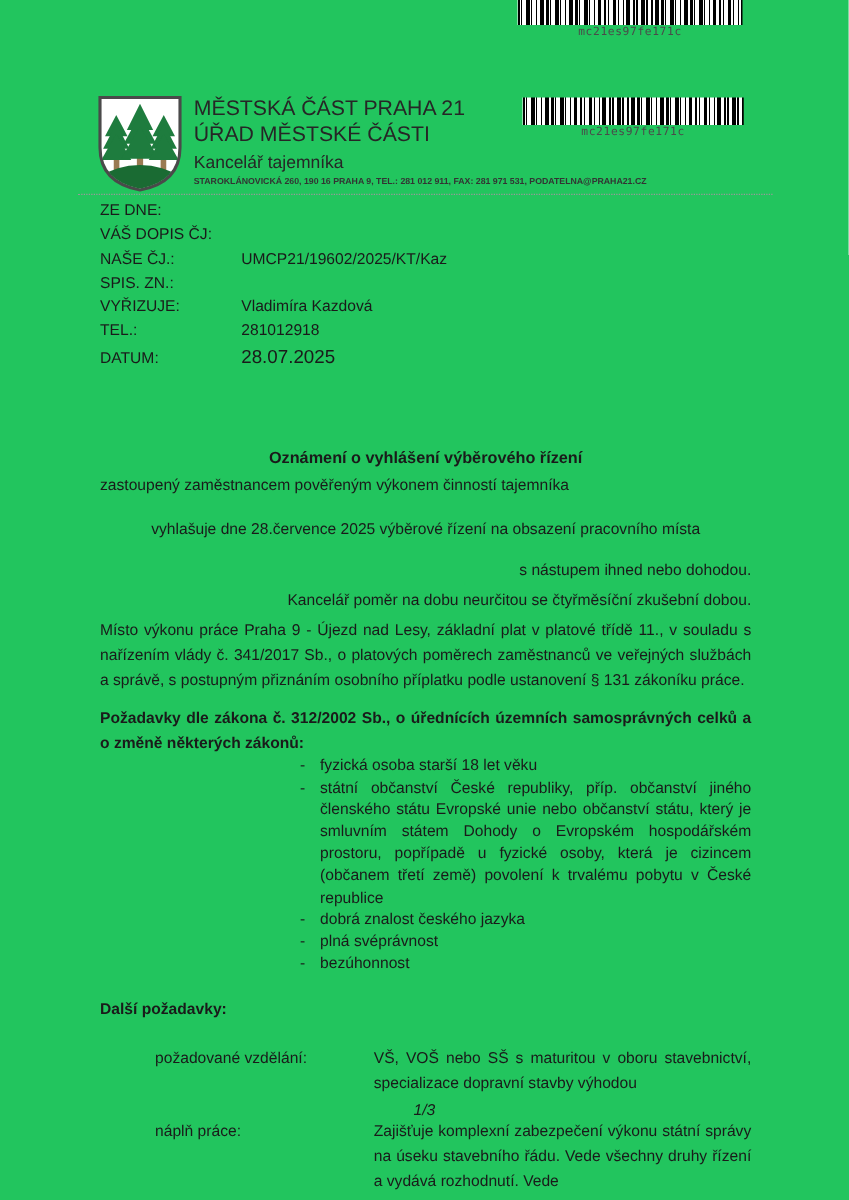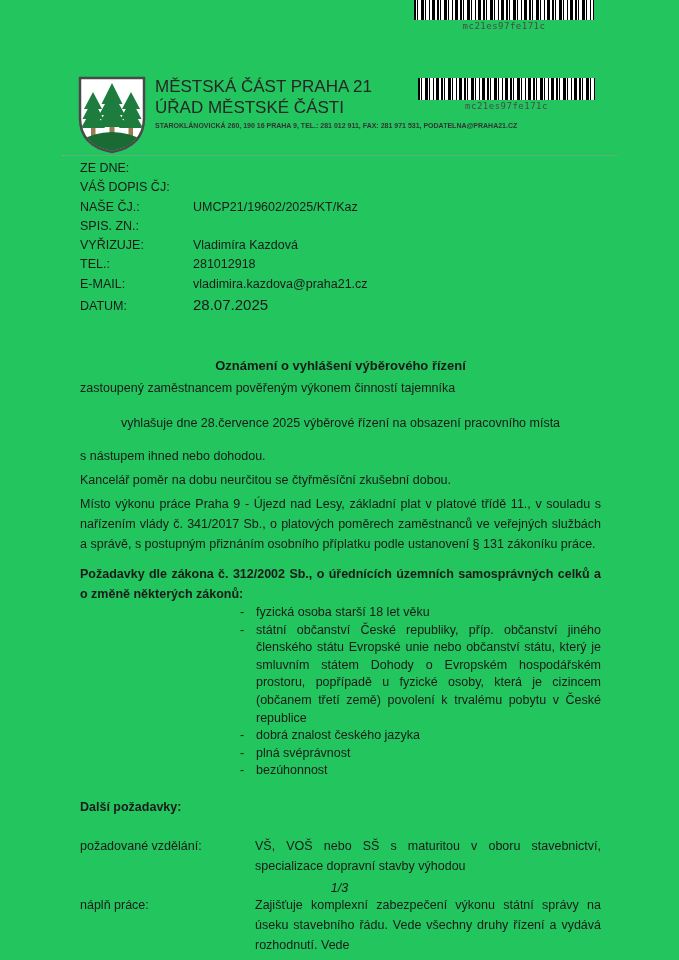--- a/index.html
+++ b/index.html
@@ -52,30 +52,30 @@
   .ref-value.datum { font-size: 15px; }
   
   .content {
     position: absolute; left: 80px; top: 318px; width: 521px;
     font-size: 12.5px; line-height: 20px;
   }
   .title-line { text-align: center; font-weight: bold; font-size: 13px; line-height: 25px; margin-top: 35px; }
   .subtitle { font-size: 12.5px; margin-bottom: 15px; }
   .announce { text-align: center; margin-bottom: 13px; }
   .job-title { text-align: center; font-weight: bold; margin-bottom: 16px; }
-  .para { margin: 0 0 4px 0; }
+  .para { margin: 0 0 4px 0; text-align: right; }
   .para.justify { text-align: justify; }
   .req-heading { font-weight: bold; text-align: justify; margin-top: 10px; }
   .bullets { margin-left: 160px; width: 361px; line-height: 17.6px; }
   .bullet-item { display: flex; }
   .bullet-dash { width: 16px; flex: none; }
   .bullet-text { flex: 1; text-align: justify; }
   .other-heading { font-weight: bold; margin-top: 17px; }
   .labeled-row { display: flex; margin-top: 19px; }
-  .row-label { width: 175px; flex: none; }
+  .row-label { width: 175px; flex: none; margin-left: 44px; }
   .row-value { flex: 1; text-align: justify; }
   .footer-page {
     position: absolute; left: 0; right: 0; top: 881px;
     text-align: center; font-size: 12.5px; font-style: italic;
   }
 </style>
 </head>
 <body>
 
 <div class="page">
@@ -112,20 +112,21 @@
         <polygon points="53,31 41,52 65,52" fill="#1e7c3e"></polygon>
 
         <ellipse cx="34" cy="89" rx="46" ry="33" fill="#1a6b33"></ellipse>
       </g>
     </svg>
   </div>
 
   <div class="header-text">
     <div class="org-line">MĚSTSKÁ ČÁST PRAHA 21</div>
     <div class="org-line">ÚŘAD MĚSTSKÉ ČÁSTI</div>
+    <div class="dept-line">Kancelář tajemníka</div>
     <div class="addr-line">STAROKLÁNOVICKÁ 260, 190 16 PRAHA 9, TEL.: 281 012 911, FAX: 281 971 531, PODATELNA@PRAHA21.CZ</div>
   </div>
 
   <div class="barcode barcode-header">
     <div class="barcode-bars"></div>
     <div class="barcode-caption">mc21es97fe171c</div>
   </div>
 
   <div class="separator"></div>
 
@@ -148,24 +149,20 @@
     </div>
     <div class="ref-row">
       <span class="ref-label">VYŘIZUJE:</span>
       <span class="ref-value">Vladimíra Kazdová</span>
     </div>
     <div class="ref-row">
       <span class="ref-label">TEL.:</span>
       <span class="ref-value">281012918</span>
     </div>
     <div class="ref-row">
-      <span class="ref-label">E-MAIL:</span>
-      <span class="ref-value">vladimira.kazdova@praha21.cz</span>
-    </div>
-    <div class="ref-row">
       <span class="ref-label">DATUM:</span>
       <span class="ref-value datum">28.07.2025</span>
     </div>
   </div>
 
   <div class="content">
     <div class="title-line">Oznámení o vyhlášení výběrového řízení</div>
     <div class="subtitle">zastoupený zaměstnancem pověřeným výkonem činností tajemníka</div>
 
     <div class="announce">vyhlašuje dne 28.července 2025 výběrové řízení na obsazení pracovního místa</div>

